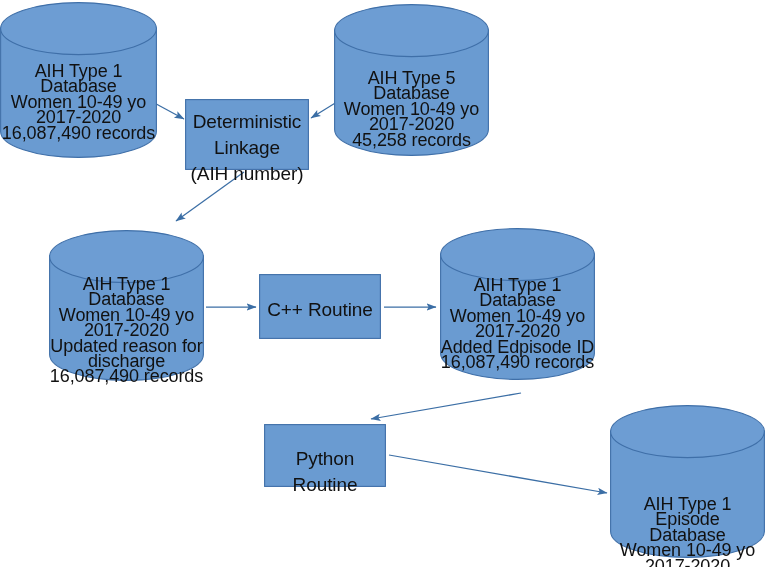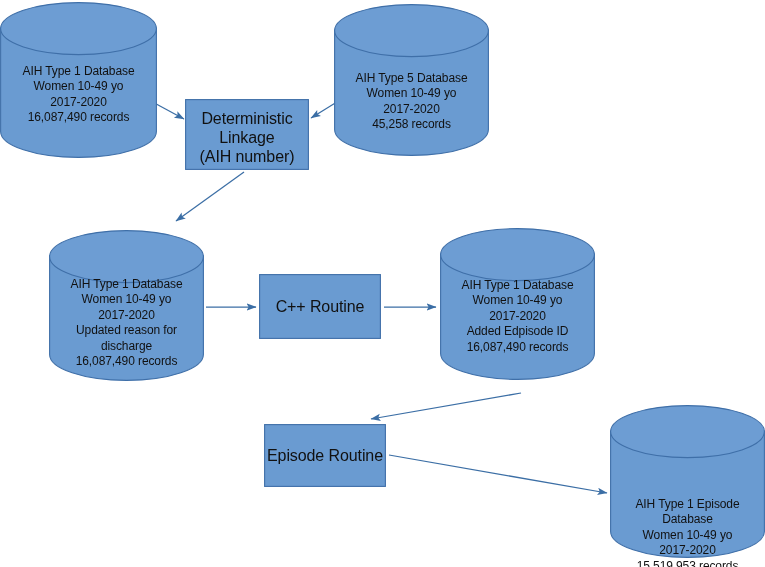--- a/index.html
+++ b/index.html
@@ -34,28 +34,28 @@
     left: 0;
     top: 0;
     overflow: visible;
   }
   .node-label {
     position: absolute;
     left: 0;
     width: 100%;
     text-align: center;
     color: #111111;
-    font-size: 12px;
+    font-size: 18px;
     line-height: 15.4px;
     white-space: pre-line;
     letter-spacing: -0.1px;
   }
   .proc .node-label {
-    font-size: 16px;
-    line-height: 19px;
+    font-size: 19px;
+    line-height: 26px;
   }
 </style>
 </head>
 <body>
 
 <div id="canvas">
   <svg id="edges" viewBox="0 0 765 567" width="765" height="567">
     <defs>
       <marker id="arrowhead" markerWidth="9" markerHeight="9" refX="7.6" refY="3.1" orient="auto" markerUnits="strokeWidth">
         <path d="M 0 0.2 L 8 3.1 L 0 6.0 L 1.7 3.1 Z" fill="#3b6ea5"></path>
@@ -126,21 +126,21 @@
         <div class="node-label" style="top: 50px;">AIH Type 1 Database
 Women 10-49 yo
 2017-2020
 Added Edpisode ID
 16,087,490 records</div>
       </div>
       <div class="node proc" style="left: 264px; top: 424px; width: 122px; height: 63px;">
         <svg width="122" height="63" viewBox="0 0 122 63">
           <rect x="0.6" y="0.6" width="120.8" height="61.8" fill="#6a9bd1" stroke="#3f6fa8" stroke-width="1.1"></rect>
         </svg>
-        <div class="node-label" style="top: 22px;">Episode Routine</div>
+        <div class="node-label" style="top: 22px;">Python Routine</div>
       </div>
       <div class="node cyl" style="left: 610px; top: 405px; width: 155px; height: 153px;">
         <svg width="155" height="153" viewBox="0 0 155 153">
           <path d="M 0.6 26 L 0.6 126.4 A 76.9 26 0 0 0 154.4 126.4 L 154.4 26 Z" fill="#6a9bd1" stroke="#3f6fa8" stroke-width="1.1"></path>
           <ellipse cx="77.5" cy="26.6" rx="76.9" ry="26" fill="#6d9dd3" stroke="#3f6fa8" stroke-width="1.1"></ellipse>
         </svg>
         <div class="node-label" style="top: 52px; margin-top: 40px;">AIH Type 1 Episode
 Database
 Women 10-49 yo
 2017-2020

